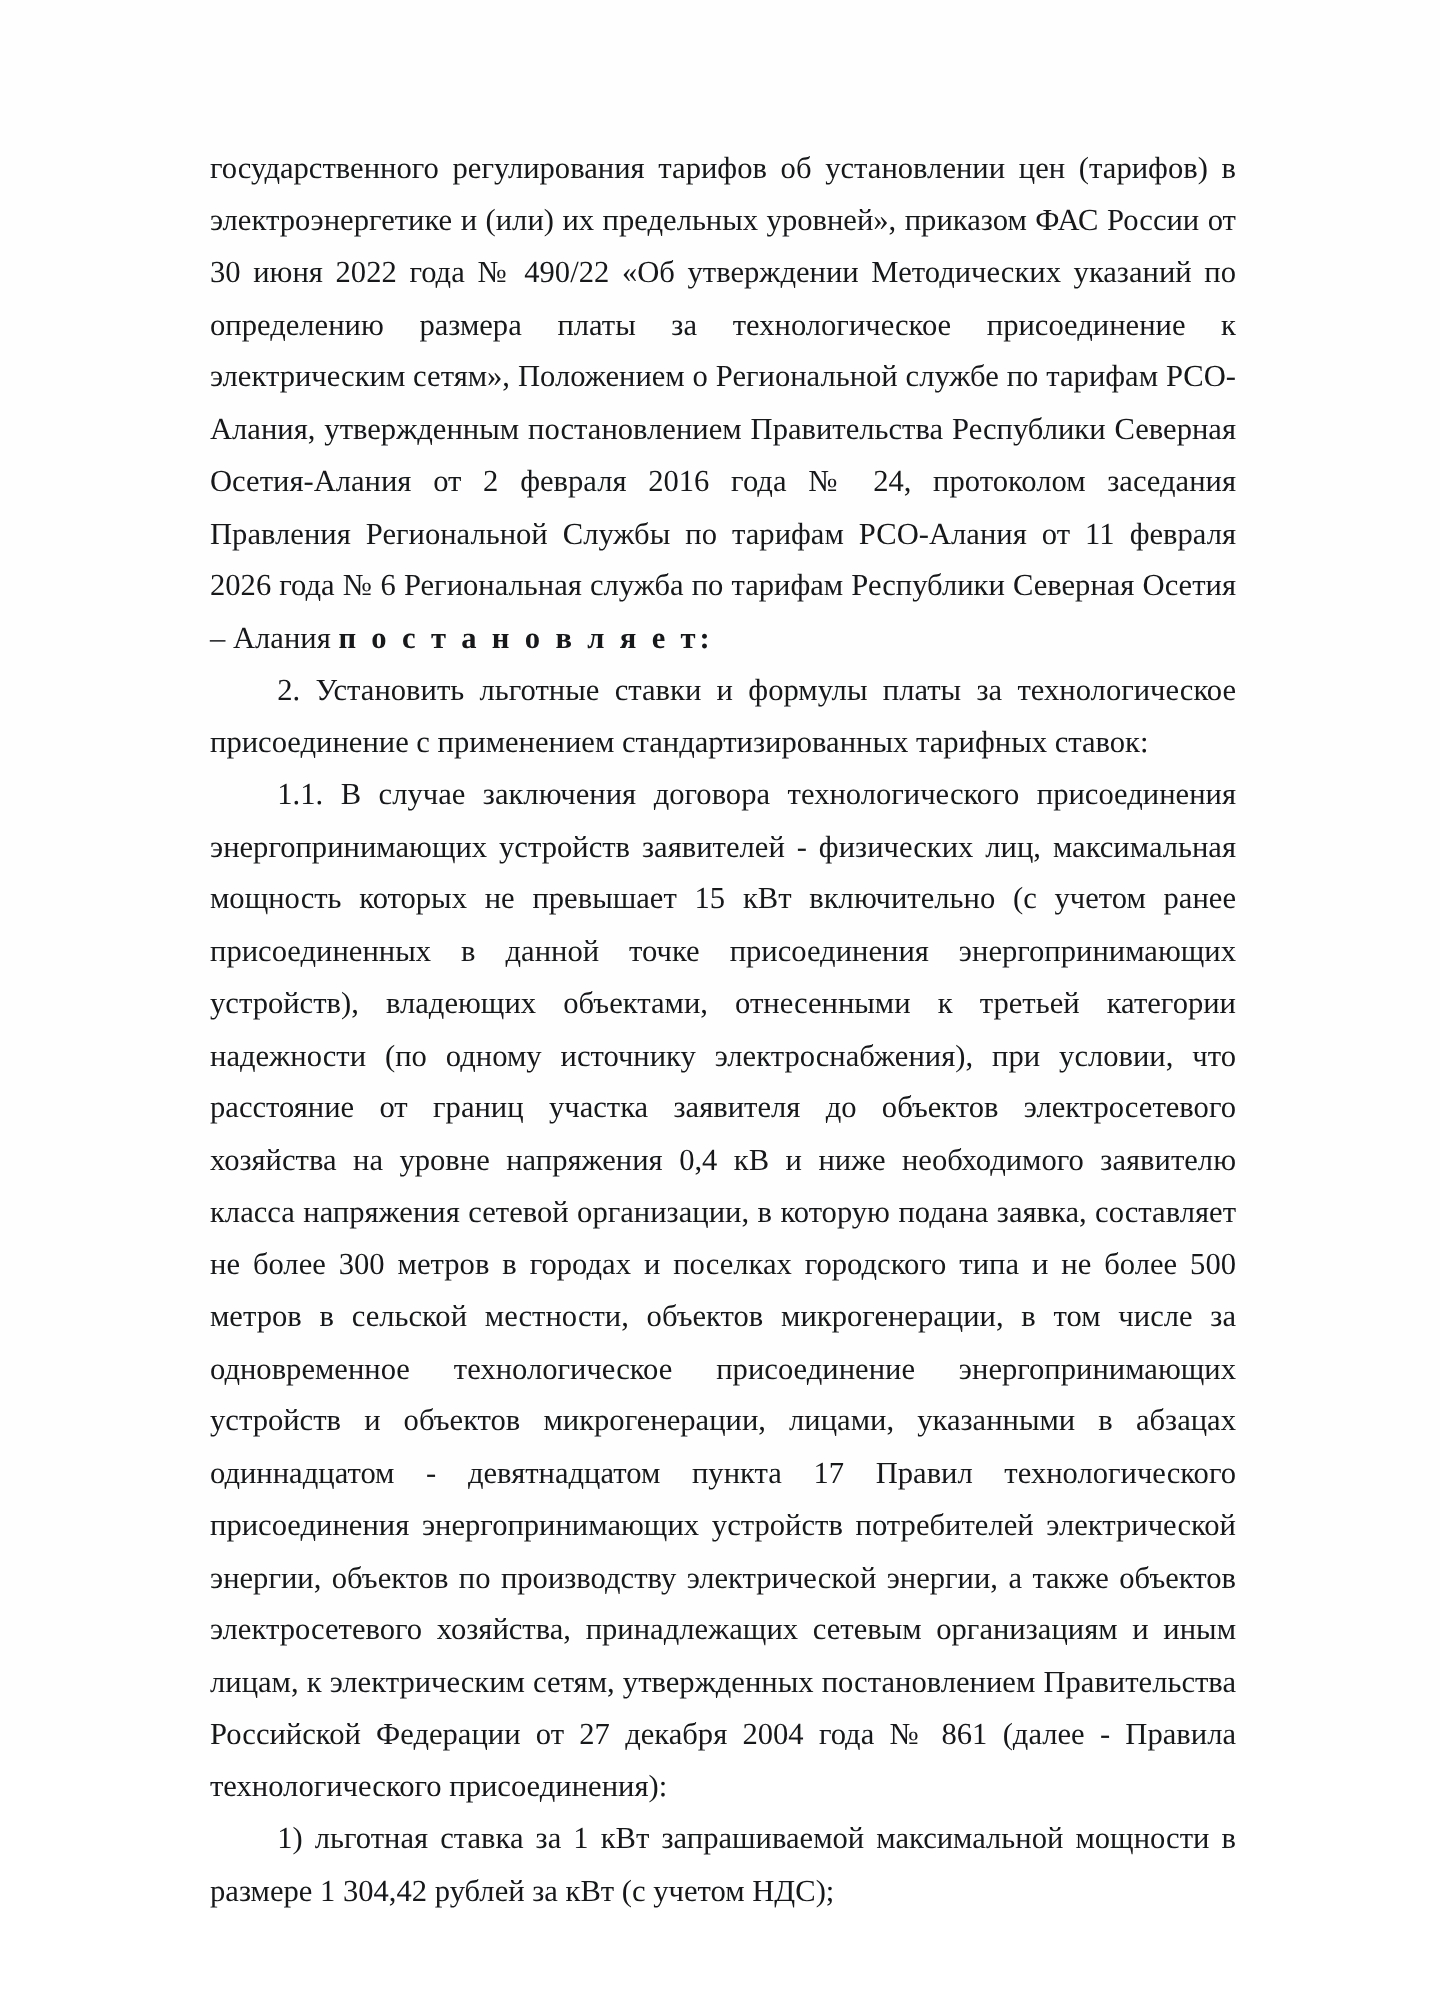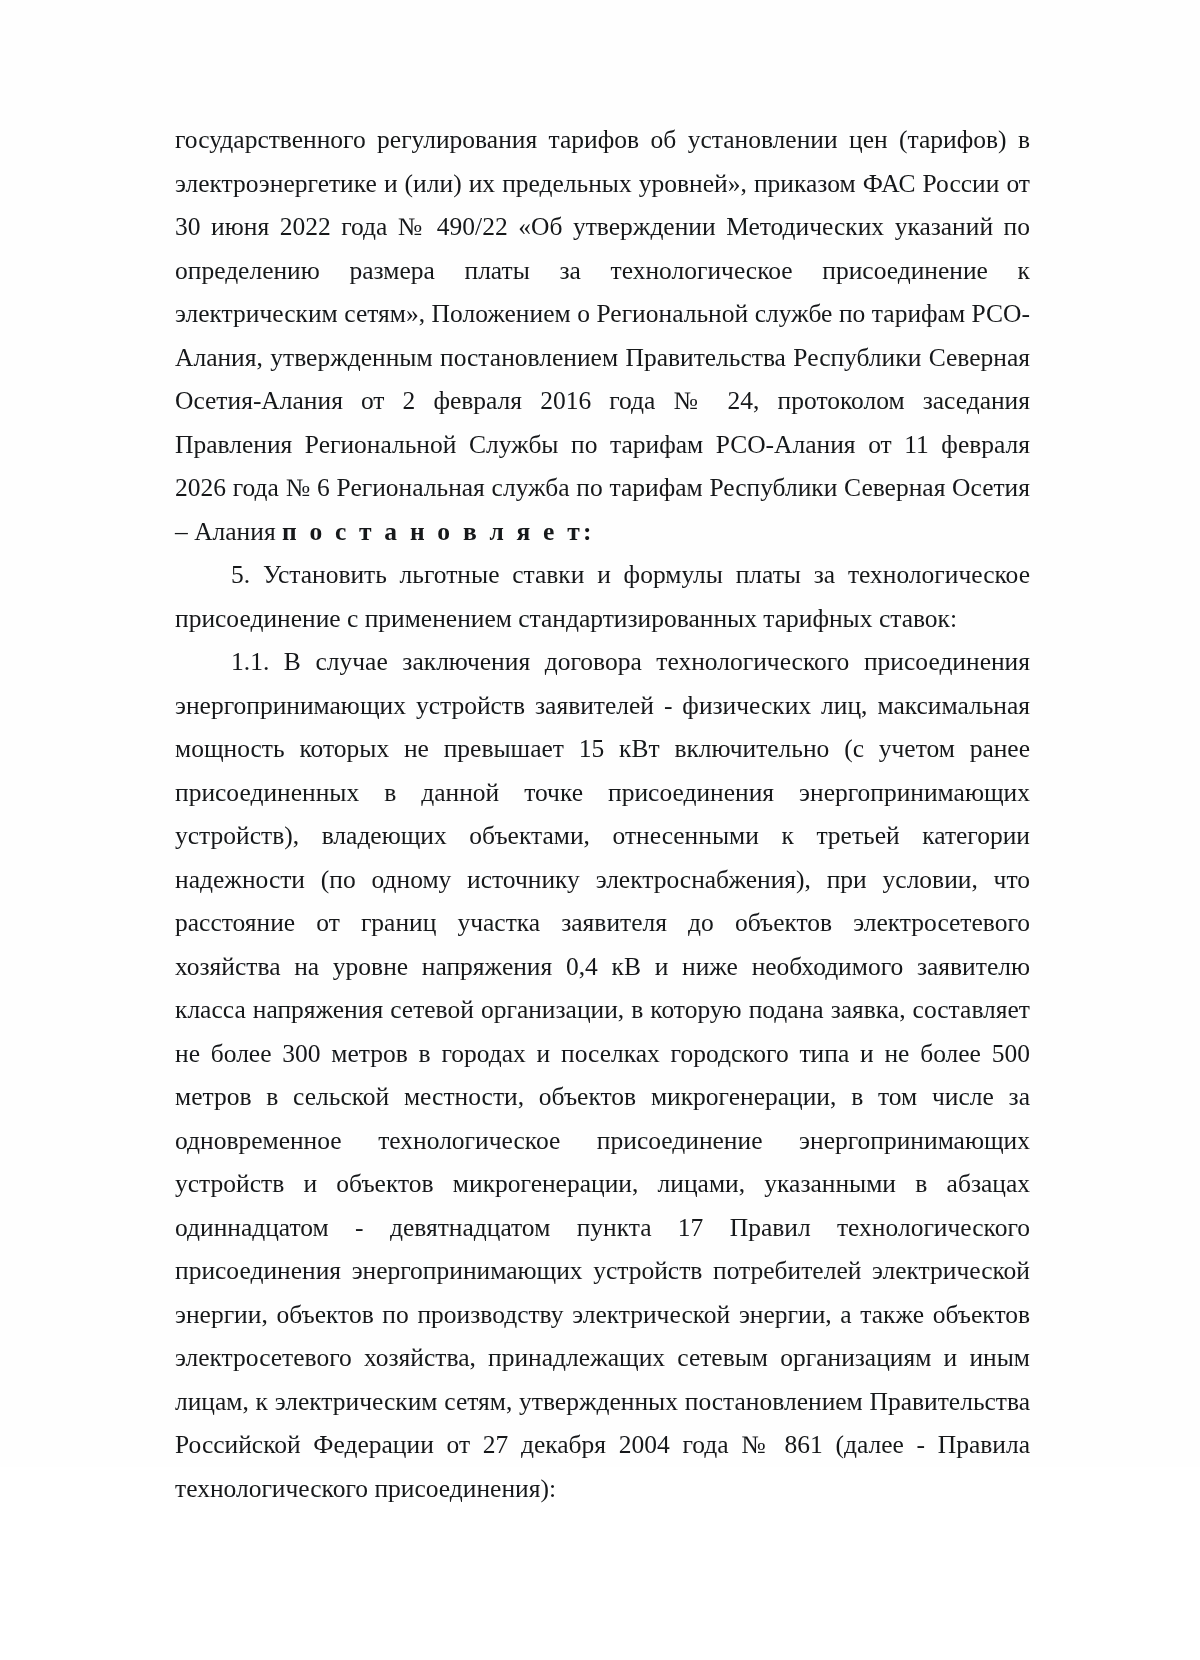--- a/index.html
+++ b/index.html
@@ -46,19 +46,20 @@
   }
 </style>
 </head>
 <body>
 
 <div class="page">
   <div class="content">
 
     <p class="para"><span>государственного регулирования тарифов об установлении цен (тарифов) в электроэнергетике и (или) их предельных уровней», приказом ФАС России от 30 июня 2022 года № 490/22 «Об утверждении Методических указаний по определению размера платы за технологическое присоединение к электрическим сетям», Положением о Региональной службе по тарифам РСО-Алания, утвержденным постановлением Правительства Республики Северная Осетия-Алания от 2 февраля 2016 года № 24, протоколом заседания Правления Региональной Службы по тарифам РСО-Алания от 11 февраля 2026 года № 6 Региональная служба по тарифам Республики Северная Осетия – Алания </span><span class="spaced">п о с т а н о в л я е т:</span></p>
 
-    <p class="para indent">5. Установить льготные ставки и формулы платы за технологическое присоединение с применением стандартизированных тарифных ставок:</p>
+    <p class="para indent">2. Установить льготные ставки и формулы платы за технологическое присоединение с применением стандартизированных тарифных ставок:</p>
 
     <p class="para indent">1.1. В случае заключения договора технологического присоединения энергопринимающих устройств заявителей - физических лиц, максимальная мощность которых не превышает 15 кВт включительно (с учетом ранее присоединенных в данной точке присоединения энергопринимающих устройств), владеющих объектами, отнесенными к третьей категории надежности (по одному источнику электроснабжения), при условии, что расстояние от границ участка заявителя до объектов электросетевого хозяйства на уровне напряжения 0,4 кВ и ниже необходимого заявителю класса напряжения сетевой организации, в которую подана заявка, составляет не более 300 метров в городах и поселках городского типа и не более 500 метров в сельской местности, объектов микрогенерации, в том числе за одновременное технологическое присоединение энергопринимающих устройств и объектов микрогенерации, лицами, указанными в абзацах одиннадцатом - девятнадцатом пункта 17 Правил технологического присоединения энергопринимающих устройств потребителей электрической энергии, объектов по производству электрической энергии, а также объектов электросетевого хозяйства, принадлежащих сетевым организациям и иным лицам, к электрическим сетям, утвержденных постановлением Правительства Российской Федерации от 27 декабря 2004 года № 861 (далее - Правила технологического присоединения):</p>
 
+    <p class="para indent">1) льготная ставка за 1 кВт запрашиваемой максимальной мощности в размере 1 304,42 рублей за кВт (с учетом НДС);</p>
 
   </div>
 </div>
 
 </body></html>

